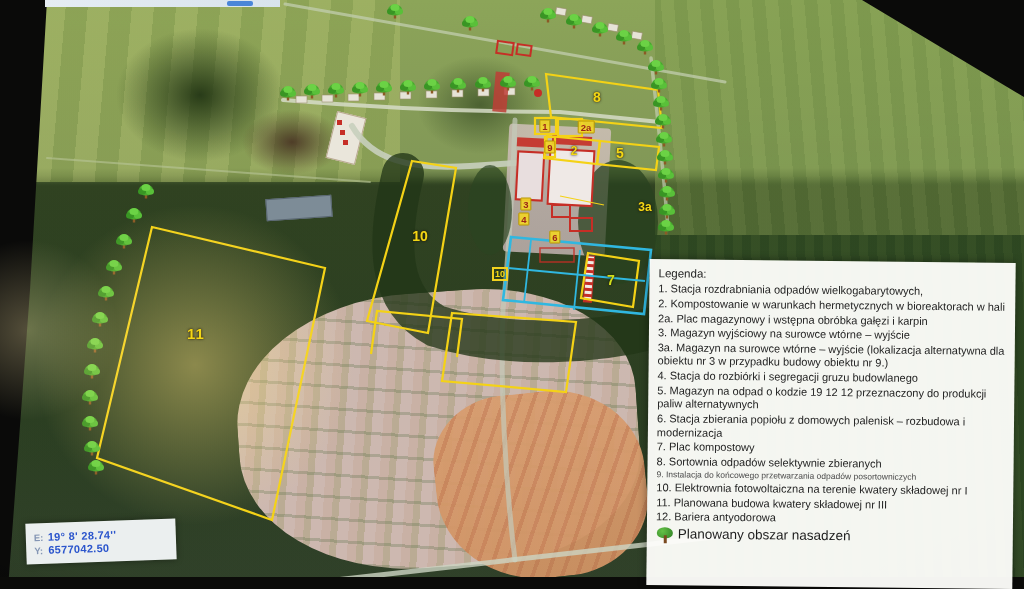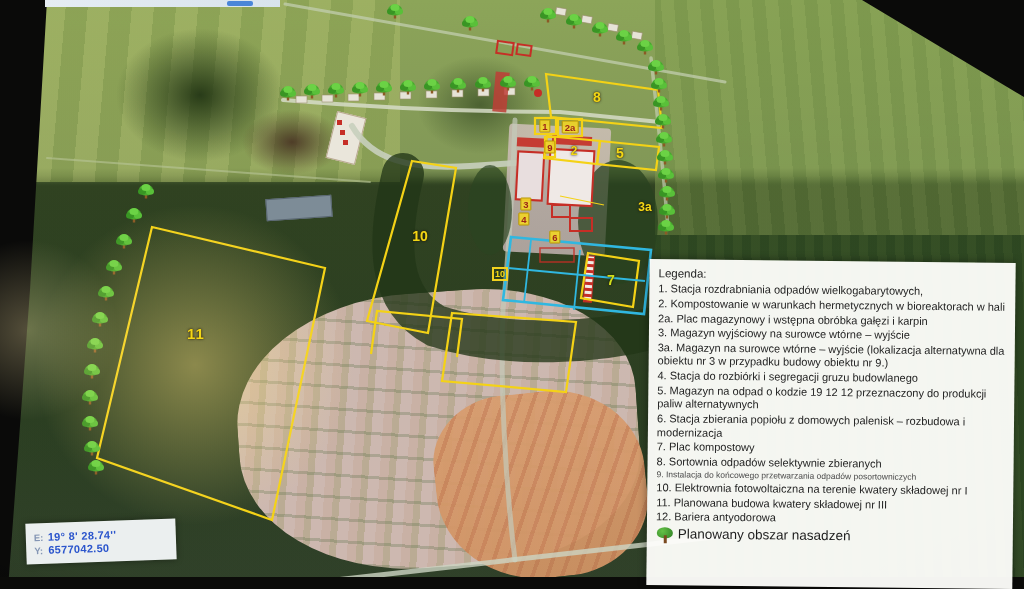--- a/index.html
+++ b/index.html
@@ -220,21 +220,21 @@
           <use href="#tree-symbol" xlink:href="#tree-symbol" transform="translate(90,396)"></use>
           <use href="#tree-symbol" xlink:href="#tree-symbol" transform="translate(90,422)"></use>
           <use href="#tree-symbol" xlink:href="#tree-symbol" transform="translate(92,447)"></use>
           <use href="#tree-symbol" xlink:href="#tree-symbol" transform="translate(96,466)"></use>
         </g>
     </svg>
   </div>
 
   <div class="lbl big" style="left:597px;top:97px;">8</div>
   <div class="lbl boxed" style="left:545px;top:126px;">1</div>
-  <div class="lbl boxed" style="left:570px;top:127px;">2a</div>
+  <div class="lbl boxed" style="left:586px;top:127px;">2a</div>
   <div class="lbl boxed" style="left:550px;top:147px;">9</div>
   <div class="lbl" style="left:574px;top:151px;">2</div>
   <div class="lbl big" style="left:620px;top:153px;">5</div>
   <div class="lbl" style="left:645px;top:207px;">3a</div>
   <div class="lbl boxed" style="left:526px;top:204px;">3</div>
   <div class="lbl boxed" style="left:524px;top:219px;">4</div>
   <div class="lbl boxed" style="left:555px;top:237px;">6</div>
   <div class="lbl big green" style="left:611px;top:280px;">7</div>
   <div class="lbl big" style="left:420px;top:236px;">10</div>
   <div class="lbl outlined" style="left:500px;top:274px;">10</div>

